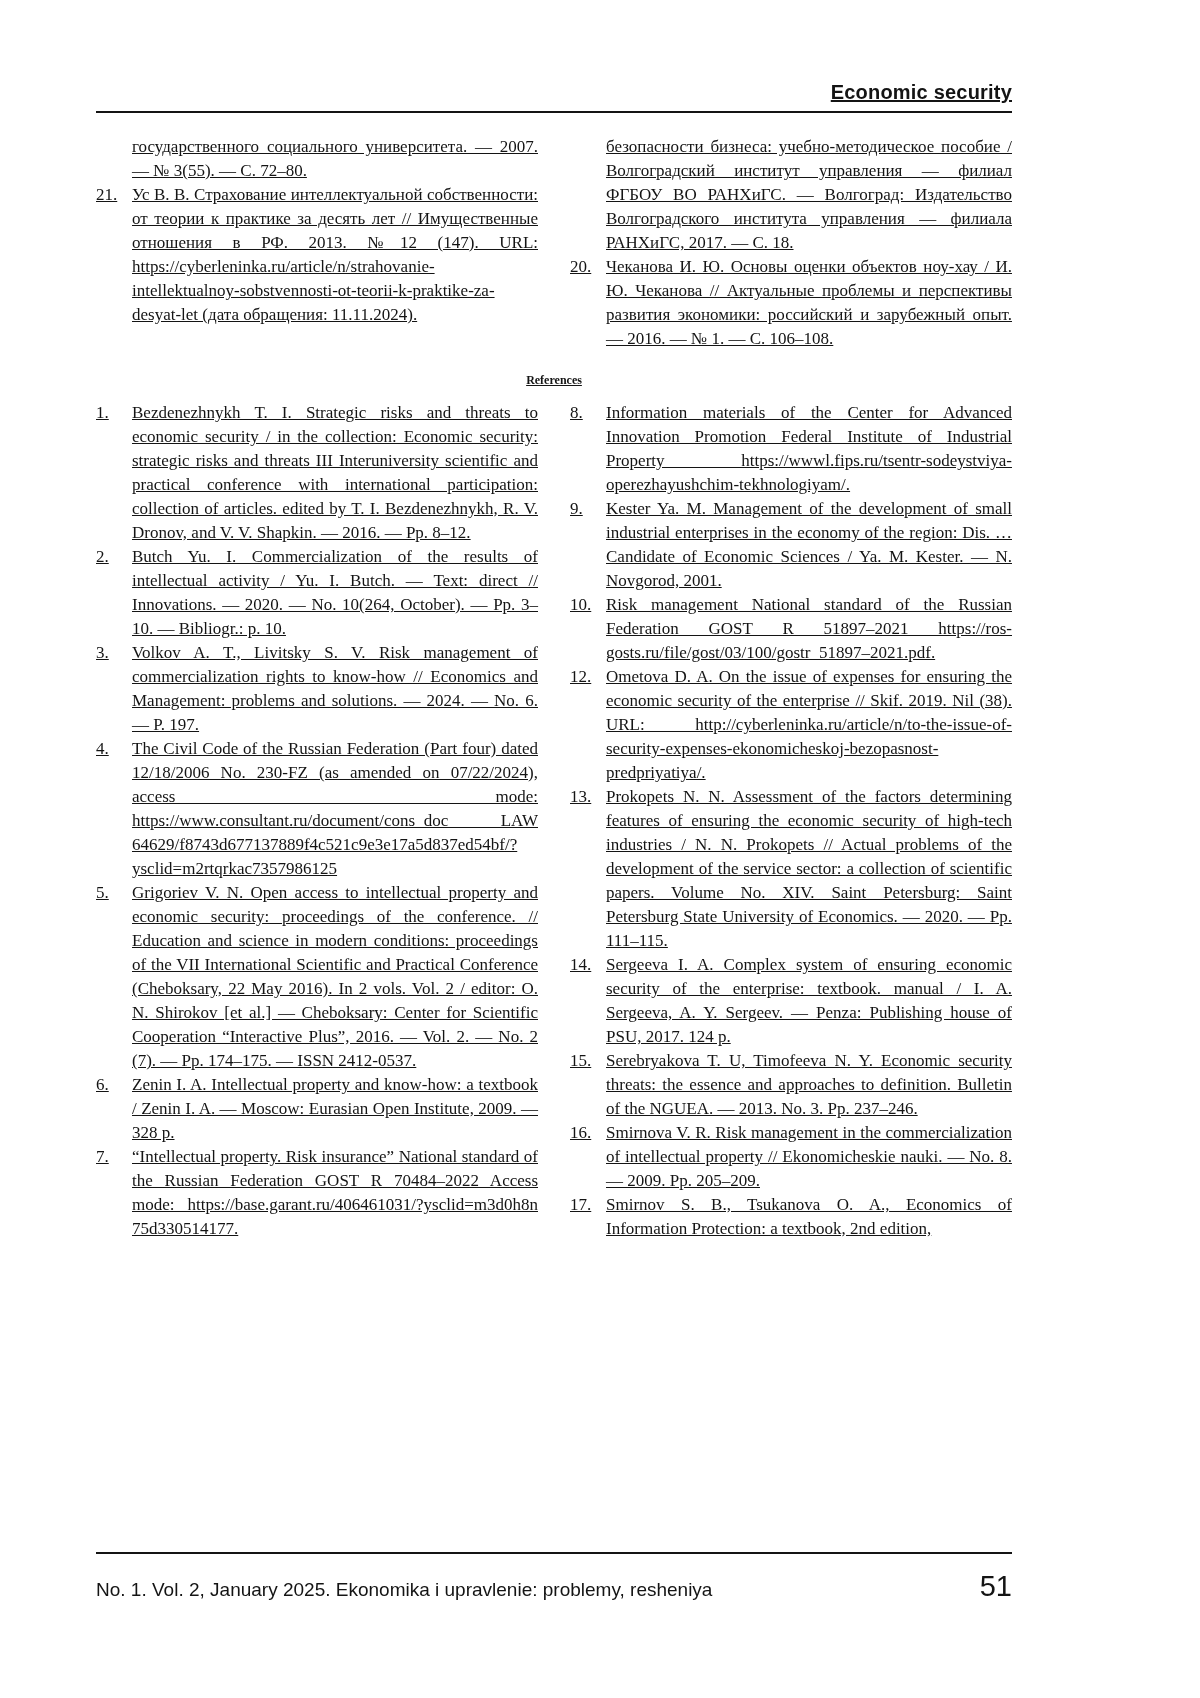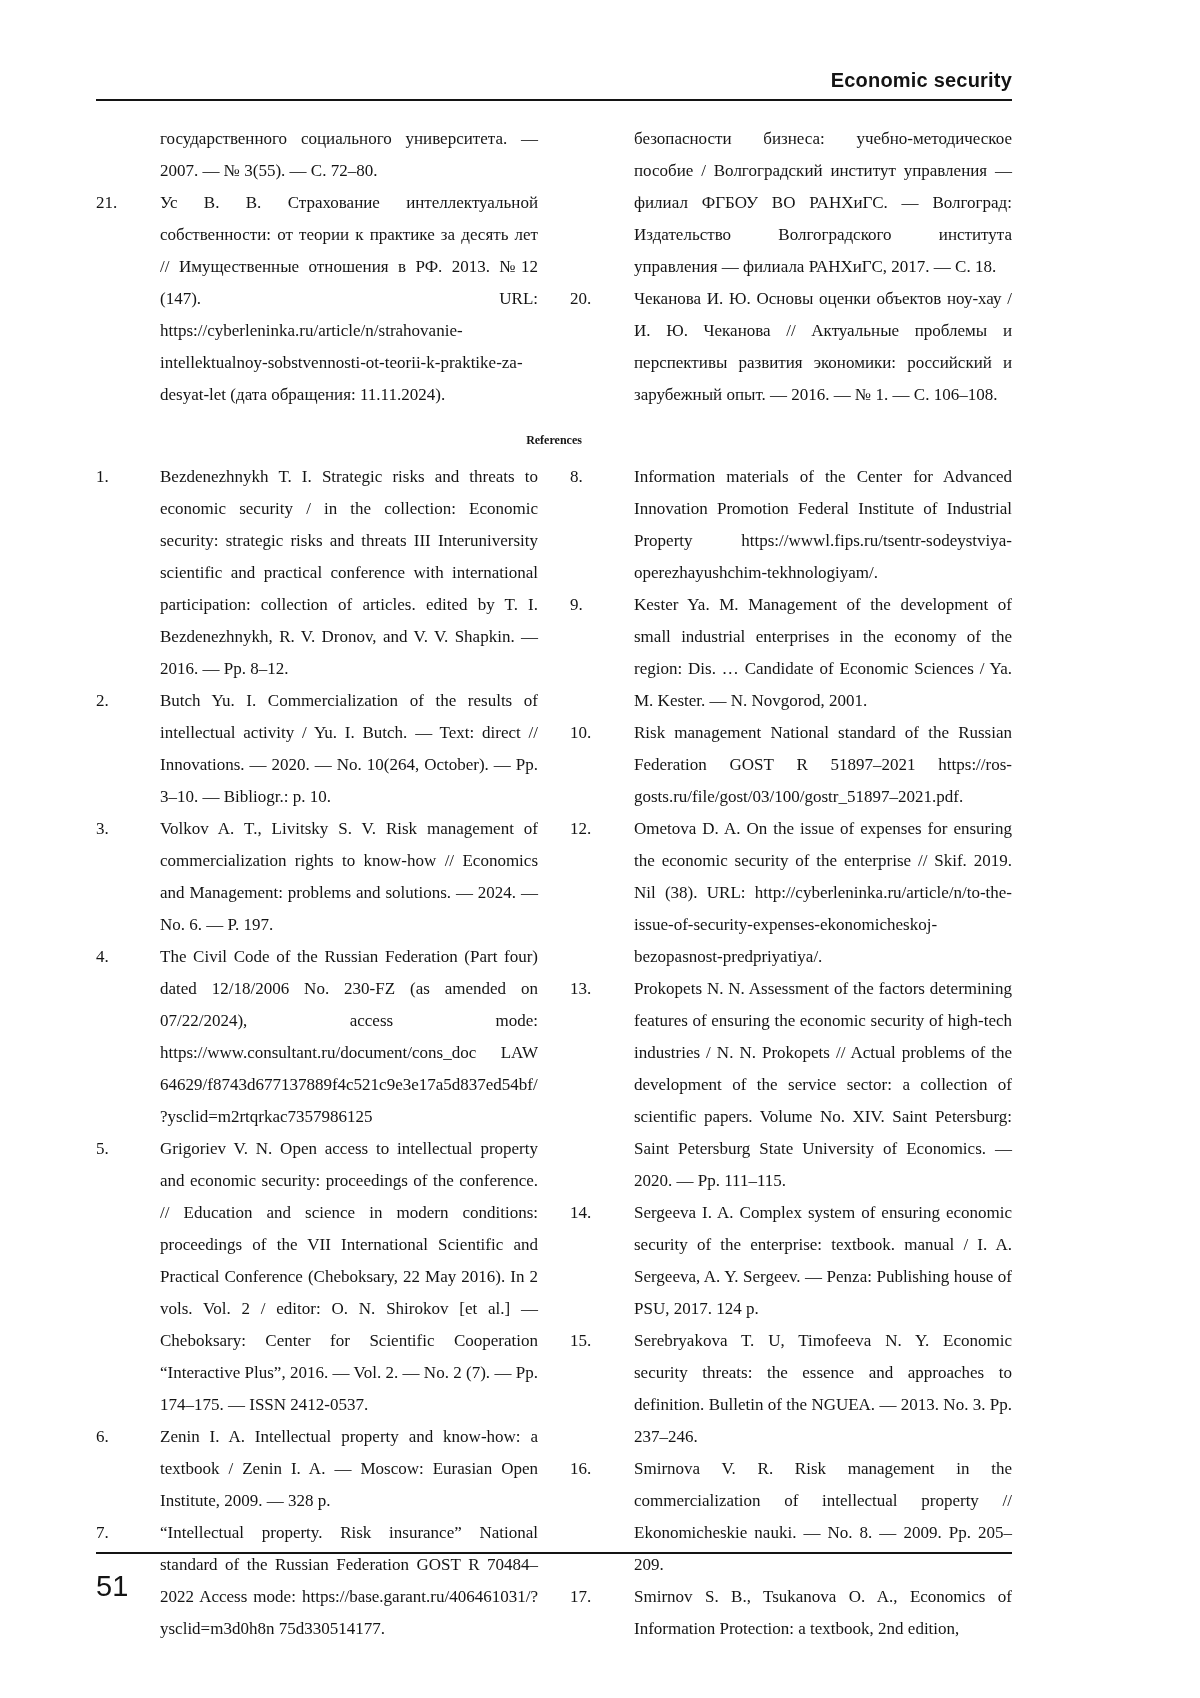--- a/index.html
+++ b/index.html
@@ -7,42 +7,42 @@
     position: relative;
     width: 1200px;
     height: 1698px;
     background: #ffffff;
     font-family: "Liberation Serif", "DejaVu Serif", serif;
     color: #141414;
     overflow: hidden;
   }
   .content {
     position: absolute;
-    top: 68px;
+    top: 80px;
     left: 96px;
     width: 916px;
+    text-decoration: underline;
   }
   .running-head {
     font-family: "Liberation Sans", "DejaVu Sans", sans-serif;
     font-weight: bold;
     font-size: 20px;
     line-height: 24px;
     text-align: right;
     letter-spacing: 0.2px;
   }
   .rule { height: 2px; background: #141414; }
   .header-rule { margin-top: 7px; }
   .columns { display: flex; gap: 32px; }
   .col { flex: 1 1 0; min-width: 0; }
   .top-refs { margin-top: 22px; }
   .ref-item {
     display: flex;
     font-size: 17px;
-    line-height: 32px;
-    gap: 28px;
+    line-height: 24px;
   }
   .ref-num { flex: 0 0 36px; }
   .ref-text {
     flex: 1 1 auto;
     min-width: 0;
     text-align: justify;
     overflow-wrap: anywhere;
     hyphens: auto;
   }
   .refs-heading {
@@ -194,16 +194,17 @@
             <span class="ref-text">Smirnov S. B., Tsukanova O. A., Economics of Information Protection: a textbook, 2nd edition,</span>
           </div>
         </div>
     </div>
 
   </div>
 
   <div class="footer">
     <div class="rule footer-rule"></div>
     <div class="footer-row">
+      <span class="footer-journal">No. 1. Vol. 2, January 2025. Ekonomika i upravlenie: problemy, resheniya</span>
       <span class="footer-page">51</span>
     </div>
   </div>
 </div>
 
 </body></html>

